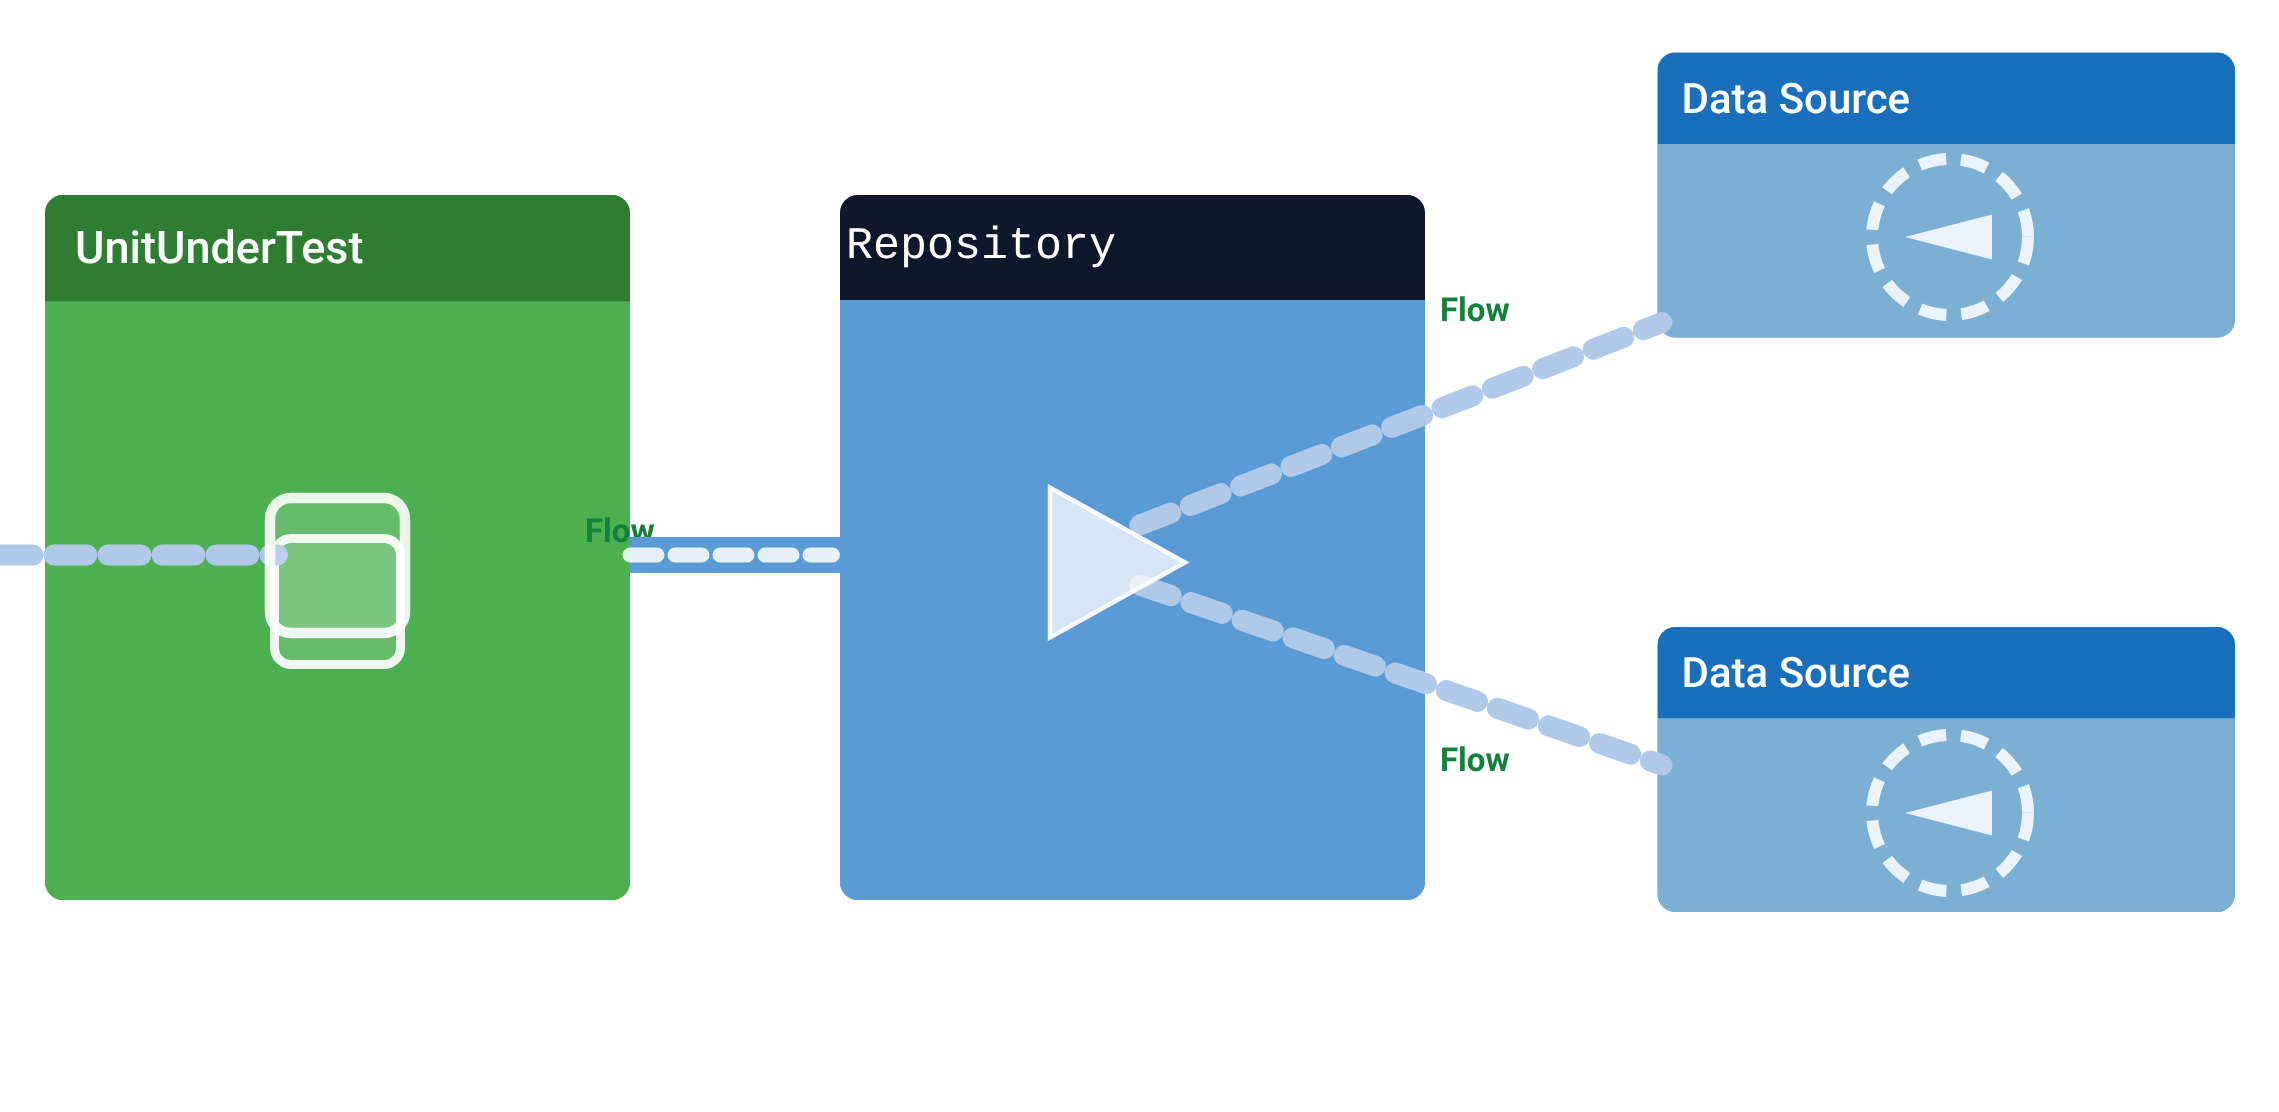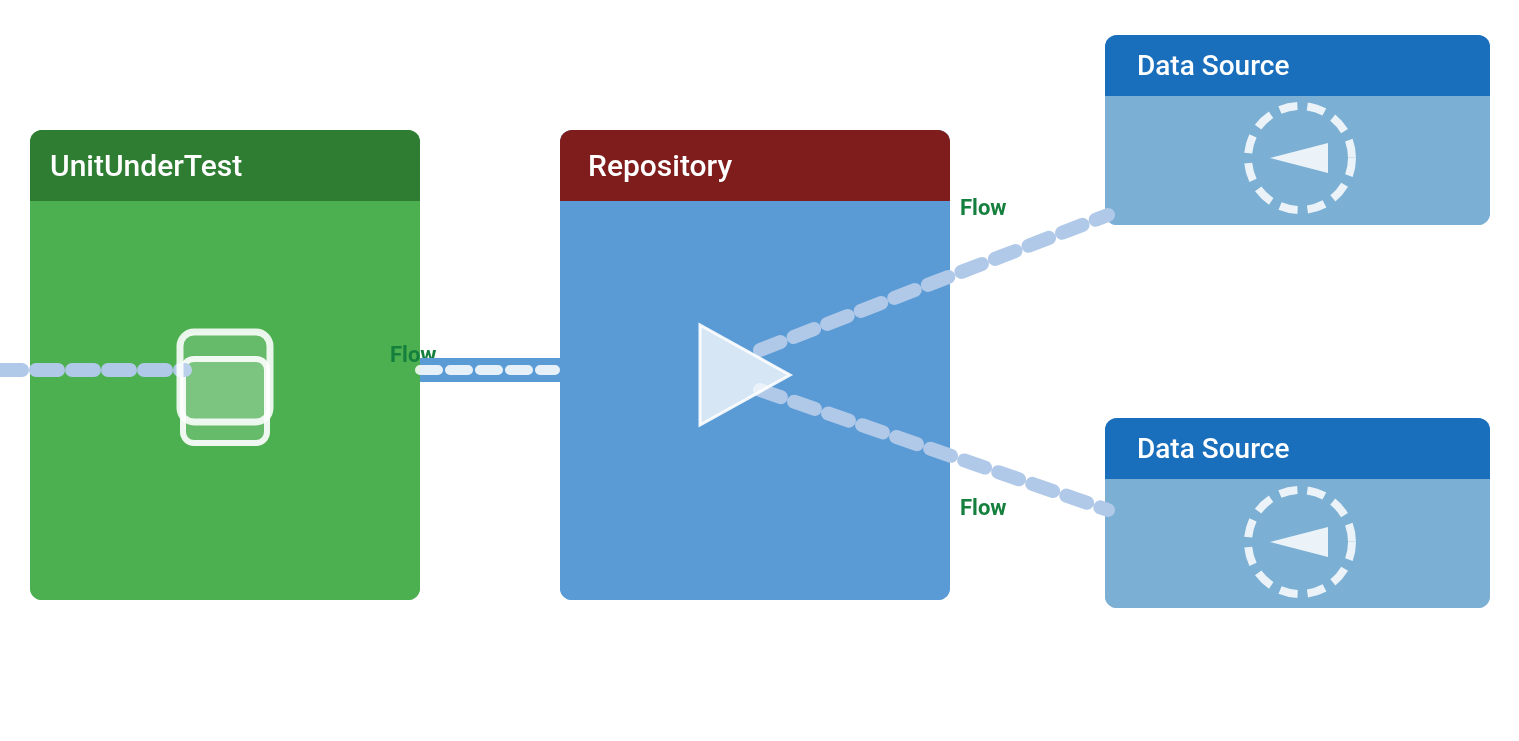--- a/index.html
+++ b/index.html
@@ -62,23 +62,24 @@
       position: absolute;
       left: 560px;
       top: 130px;
       width: 390px;
       height: 470px;
       background: #5b9bd5;
       border-radius: 12px;
       overflow: hidden;
     }
     .repo-box-header {
-      background: #7f1d1d;
-      width: 100%;
-      padding: 18px 28px;
+      background: #0f172a;
+      width: 100%;
+      padding: 18px 4px;
+      font-family: Liberation Mono, monospace;
     }
     .repo-box-header-text {
       color: #fff;
       font-size: 30px;
       font-weight: 500;
       text-align: center;
     }
     .repo-box-body {
       background: #5b9bd5;
       width: 100%;
@@ -99,21 +100,21 @@
       top: 35px;
       left: 1105px;
     }
     .datasource-box-bottom {
       top: 418px;
       left: 1105px;
     }
     .datasource-box-header {
       background: #1a6fbd;
       width: 100%;
-      padding: 14px 32px;
+      padding: 14px 16px;
     }
     .datasource-box-header-text {
       color: #fff;
       font-size: 28px;
       font-weight: 500;
       text-align: center;
     }
     .datasource-box-body {
       background: #7bafd4;
       width: 100%;

